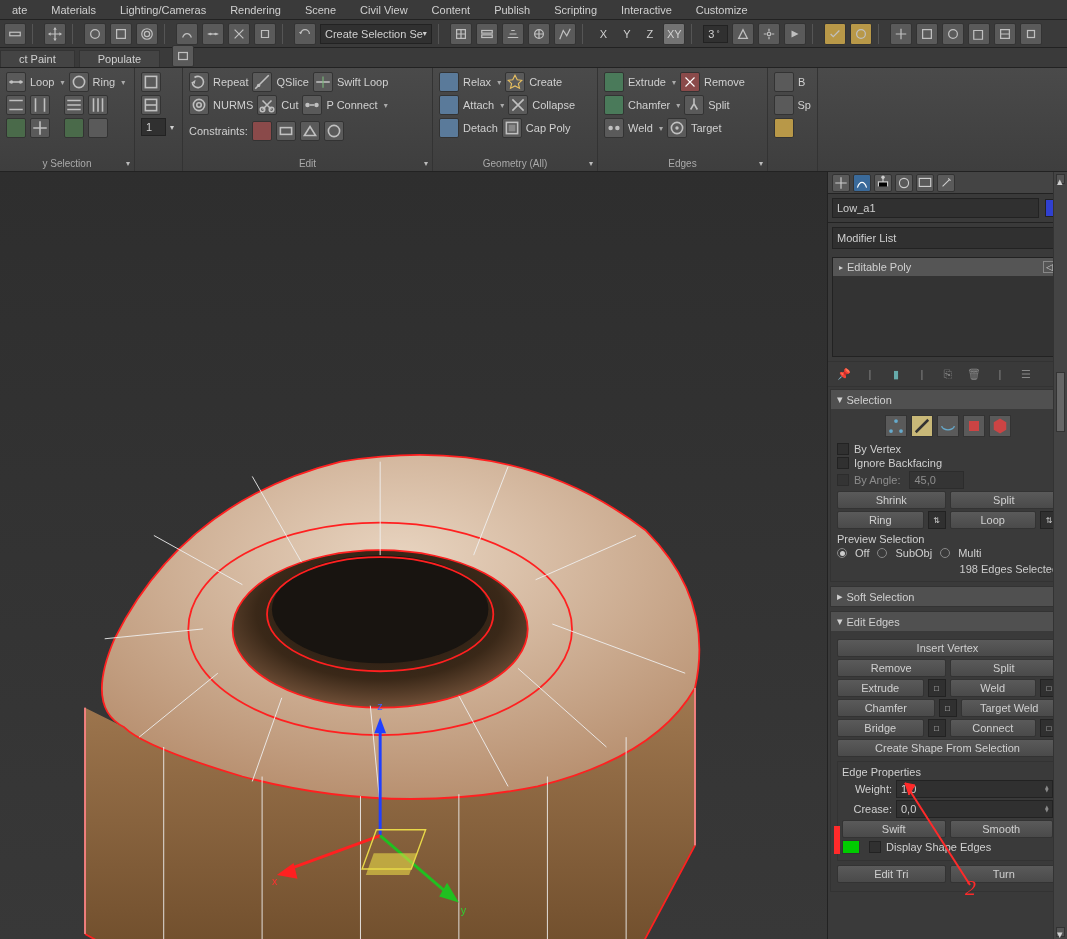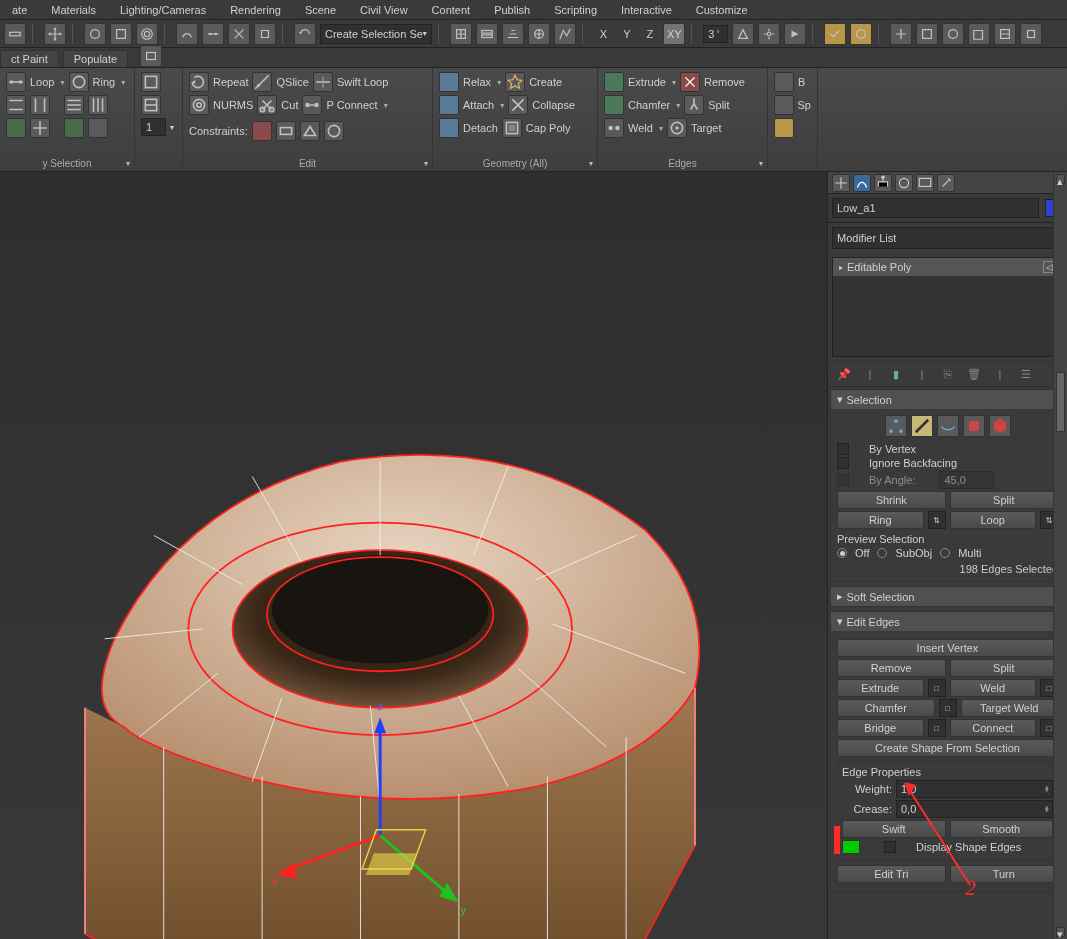--- a/index.html
+++ b/index.html
@@ -23,21 +23,21 @@
   .menubar span{padding:2px 12px;cursor:default;}
   
   .toolbar{height:28px;background:var(--panel);display:flex;align-items:center;gap:4px;padding:0 4px;border-bottom:1px solid var(--border);}
   .tb-sep{width:6px;height:20px;border-left:1px solid #555;margin:0 2px;}
   .tb-btn{width:22px;height:22px;background:var(--btn);border:1px solid #333;display:inline-flex;align-items:center;justify-content:center;border-radius:2px;}
   .tb-btn svg{width:14px;height:14px;}
   .combo{height:20px;background:var(--field);border:1px solid #222;padding:0 4px;display:inline-flex;align-items:center;min-width:110px;justify-content:space-between;}
   .combo .arrow{font-size:8px;}
   
   .tab-strip{height:20px;background:var(--panel);display:flex;align-items:flex-end;border-bottom:1px solid var(--border);}
-  .tab-strip .tab{padding:2px 10px;background:var(--panel2);border:1px solid #333;border-bottom:none;margin-right:4px;}
+  .tab-strip .tab{padding:2px 18px;background:var(--panel2);border:1px solid #333;border-bottom:none;margin-right:4px;}
   
   .ribbon{height:104px;background:linear-gradient(#4a4a4a,#3e3e3e);display:flex;border-bottom:1px solid var(--border);overflow:hidden;}
   .ribbon-group{border-right:1px solid #333;padding:4px 6px;display:flex;flex-direction:column;position:relative;}
   .ribbon-group .gtitle{position:absolute;bottom:2px;left:0;right:0;text-align:center;font-size:10px;color:#aaa;}
   .ribbon-group .arr{position:absolute;bottom:3px;right:4px;font-size:8px;color:#bbb;}
   .rcol{display:flex;flex-direction:column;gap:3px;}
   .rrow{display:flex;gap:4px;align-items:center;}
   .rico{width:20px;height:20px;background:var(--btn);border:1px solid #333;display:inline-flex;align-items:center;justify-content:center;border-radius:2px;}
   .rbtn{display:inline-flex;align-items:center;gap:4px;height:20px;}
   .rbtn .drop{font-size:8px;color:#aaa;margin-left:2px;}
@@ -62,21 +62,21 @@
   .mod-tools span{width:16px;height:16px;display:inline-flex;align-items:center;justify-content:center;color:#888;}
   
   .scroll{overflow-y:auto;flex:1;padding:2px;}
   .rollout{border:1px solid #333;margin-bottom:4px;background:var(--panel);}
   .rollout .title{background:#505050;padding:3px 6px;display:flex;align-items:center;gap:4px;position:relative;}
   .rollout .title .grip{position:absolute;right:4px;color:#777;letter-spacing:-2px;}
   .rollout .body{padding:6px;}
   .subobj{display:flex;gap:4px;justify-content:center;margin-bottom:6px;}
   .subobj .sob{width:22px;height:22px;background:var(--btn);border:1px solid #333;display:flex;align-items:center;justify-content:center;}
   .subobj .sob.active{background:var(--yellow);}
-  .chk{display:flex;align-items:center;gap:20px;margin:2px 0;}
+  .chk{display:flex;align-items:center;gap:5px;margin:2px 0;}
   .chk .box{width:12px;height:12px;background:var(--field);border:1px solid #222;}
   .btn-sm{height:18px;background:linear-gradient(#5a5a5a,#4a4a4a);border:1px solid #333;padding:0 8px;display:inline-flex;align-items:center;justify-content:center;border-radius:2px;min-width:0;}
   .btn-pair{display:flex;gap:4px;margin:2px 0;}
   .btn-pair .btn-sm{flex:1;}
   .btn-pair .opt{width:18px;flex:0 0 18px;background:var(--field);border:1px solid #222;display:flex;align-items:center;justify-content:center;font-size:8px;}
   .field-row{display:flex;align-items:center;gap:4px;margin:2px 0;}
   .field-row label{min-width:50px;text-align:right;}
   .field-row .spin{flex:1;position:relative;}
   .field-row .spin::after{content:"◂▸";position:absolute;right:2px;font-size:7px;color:#888;transform:rotate(90deg);}
   .radio-row{display:flex;gap:8px;margin:2px 0;align-items:center;}

